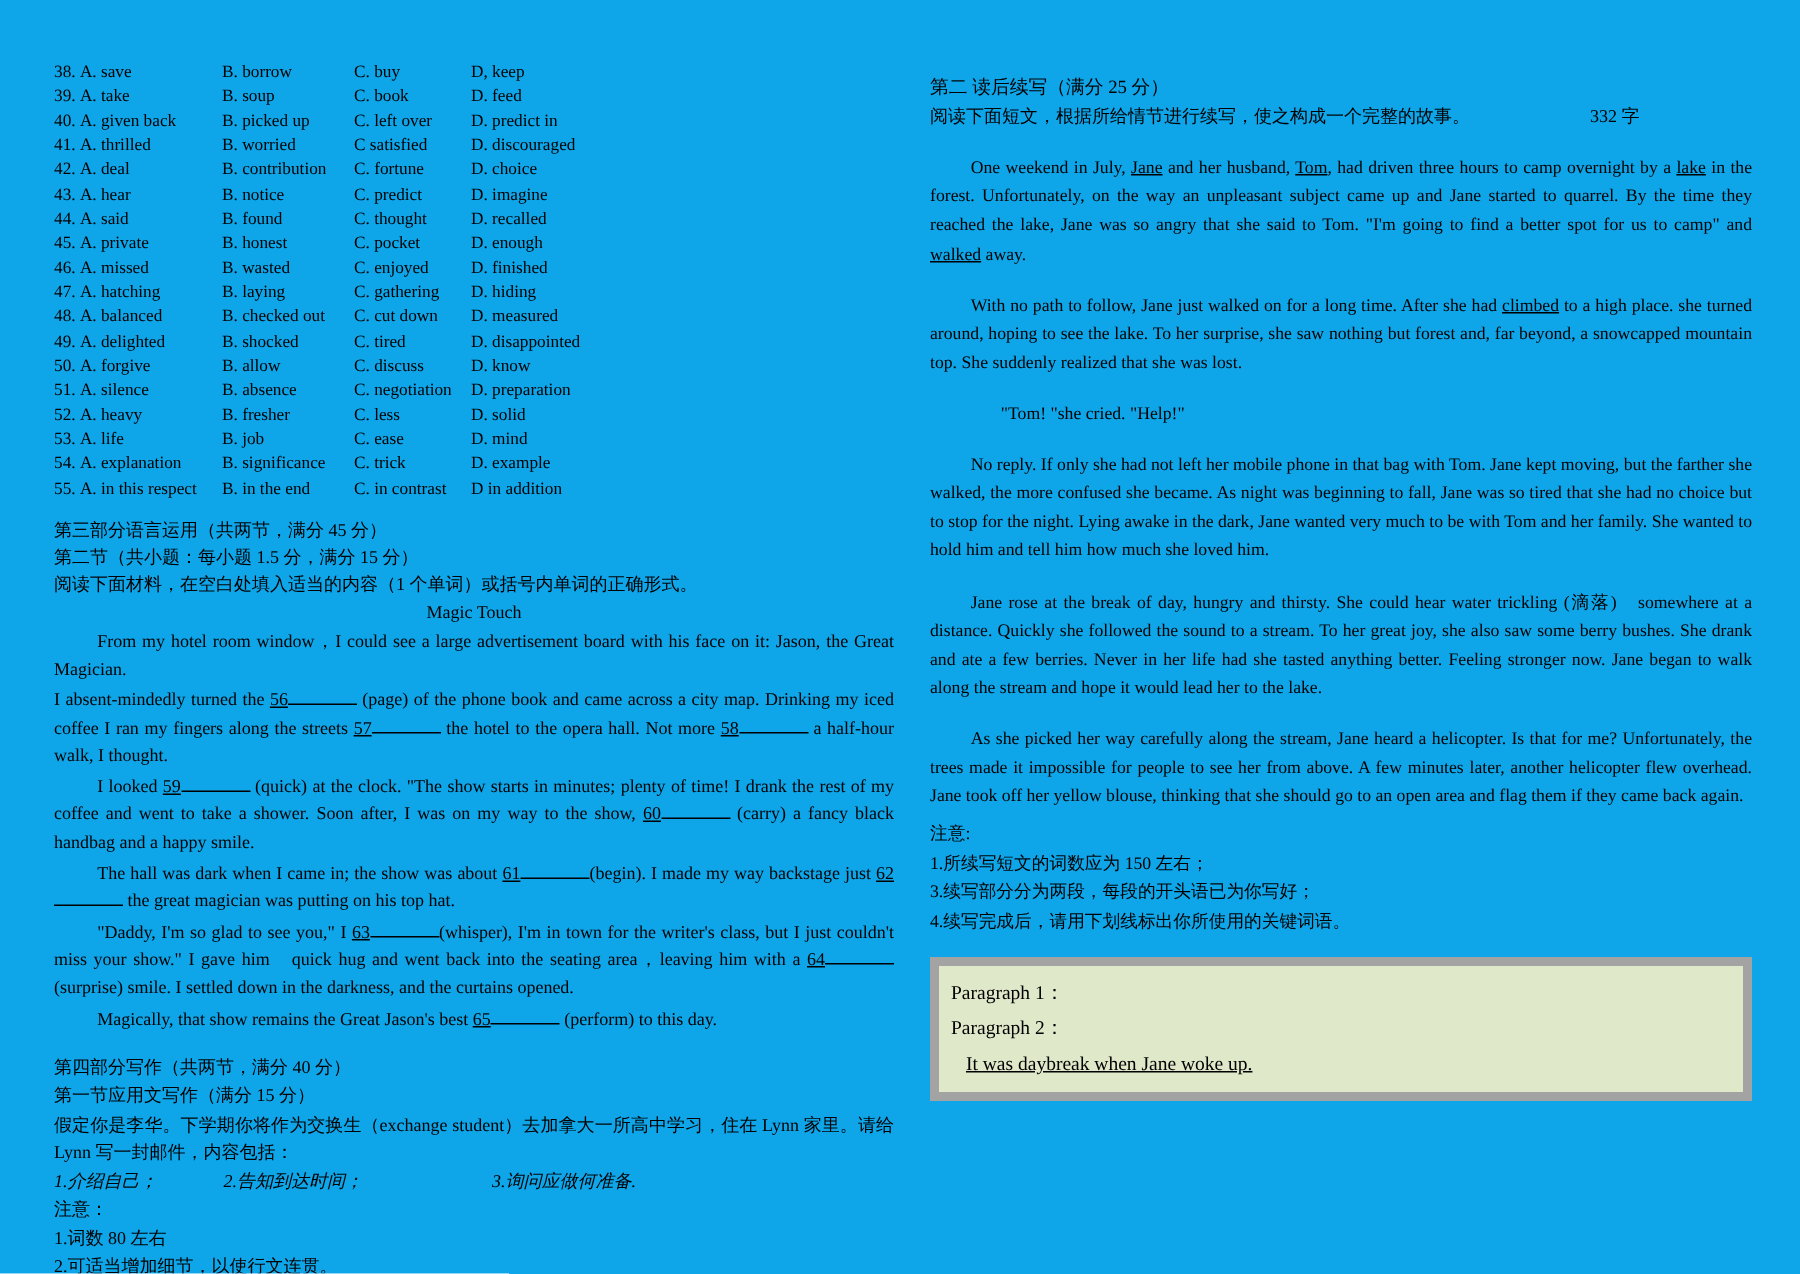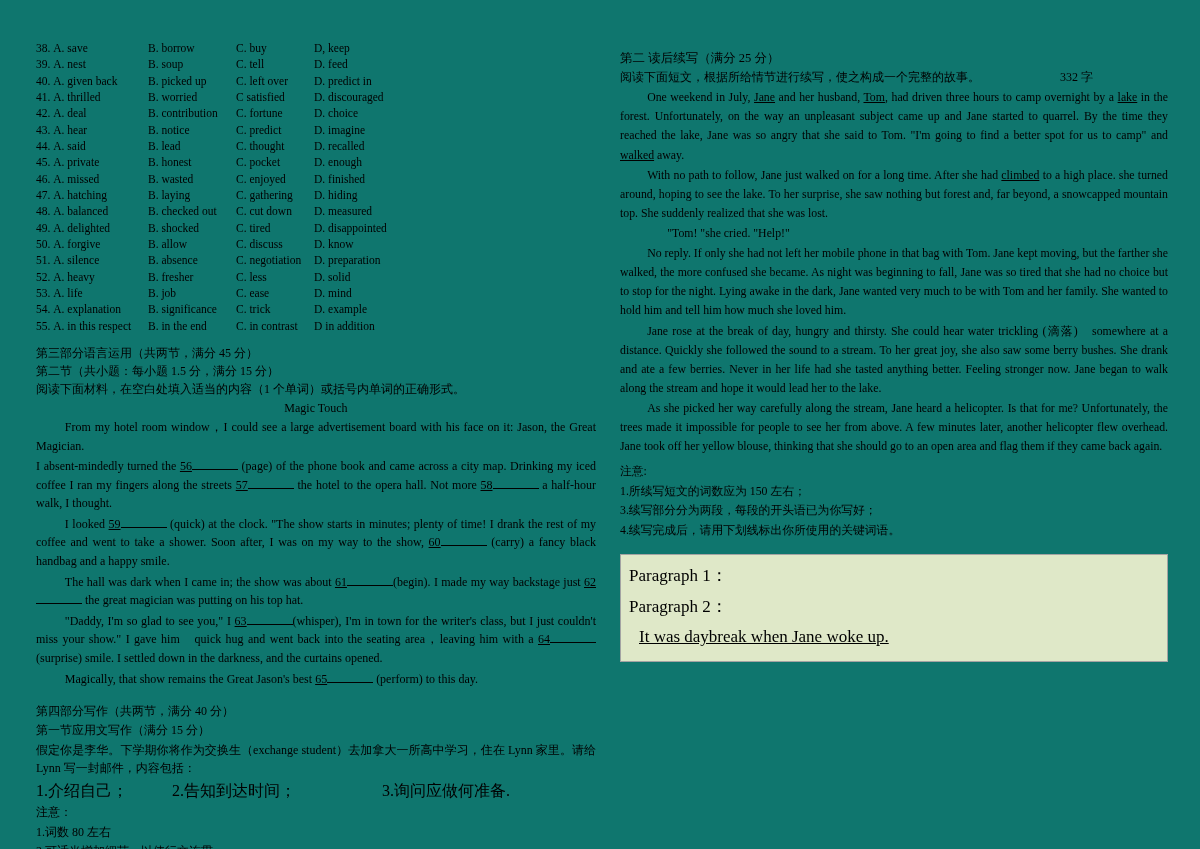--- a/index.html
+++ b/index.html
@@ -9,21 +9,21 @@
   }
   body {
     font-family: "Liberation Serif", serif;
     color: #000;
   }
   .page {
     position: relative;
     width: 1200px;
     height: 849px;
     overflow: hidden;
-    background: #0f766e;
+    background: #0ea5e9;
   }
   .col-left {
     position: absolute;
     left: 36px;
     top: 40px;
     width: 560px;
   }
   .col-right {
     position: absolute;
     left: 620px;
@@ -72,53 +72,54 @@
     vertical-align: baseline;
   }
   .u { text-decoration: underline; }
 
   .sec4 {
     margin-top: 14px;
     font-size: 12px;
     line-height: 1.6;
   }
   .items-line {
-    font-size: 16px;
+    font-size: 12px;
+    font-style: italic;
   }
   .items-line .it2 { margin-left: 44px; }
   .items-line .it3 { margin-left: 86px; }
 
   
   .r-head {
     font-size: 12.5px;
     line-height: 1.6;
   }
   .r-sub {
     font-size: 12px;
     line-height: 1.6;
   }
   .wordcount { margin-left: 80px; text-align: center; }
   .r-para {
     font-size: 11.8px;
     line-height: 1.62;
     text-align: justify;
-    margin-top: 1px;
+    margin-top: 15px;
   }
   .r-indent { text-indent: 2.3em; }
   .notes {
     font-size: 11.8px;
     line-height: 1.65;
     margin-top: 6px;
   }
   .green-box {
     margin-top: 14px;
     background: #dfe8c8;
-    border: 1px solid #a3a3a3;
+    border: 6px solid #a3a3a3;
     padding: 6px 8px 8px 8px;
-    font-size: 17px;
+    font-size: 13px;
     line-height: 1.8;
     min-height: 68px;
   }
   .green-box .label { display: block; }
   .green-box .answer {
     display: block;
     text-decoration: underline;
     margin-left: 10px;
   }
 </style>
@@ -130,23 +131,23 @@
   <div class="col-left">
 
     <div>
       <div class="mc-row">
         <span class="a"><span>38.</span>&nbsp;<span>A. save</span></span>
         <span class="b">B. borrow</span>
         <span class="c">C. buy</span>
         <span class="d">D, keep</span>
       </div>
       <div class="mc-row">
-        <span class="a"><span>39.</span>&nbsp;<span>A. nest</span></span>
+        <span class="a"><span>39.</span>&nbsp;<span>A. take</span></span>
         <span class="b">B. soup</span>
-        <span class="c">C. tell</span>
+        <span class="c">C. book</span>
         <span class="d">D. feed</span>
       </div>
       <div class="mc-row">
         <span class="a"><span>40.</span>&nbsp;<span>A. given back</span></span>
         <span class="b">B. picked up</span>
         <span class="c">C. left over</span>
         <span class="d">D. predict in</span>
       </div>
       <div class="mc-row">
         <span class="a"><span>41.</span>&nbsp;<span>A. thrilled</span></span>
@@ -161,21 +162,21 @@
         <span class="d">D. choice</span>
       </div>
       <div class="mc-row">
         <span class="a"><span>43.</span>&nbsp;<span>A. hear</span></span>
         <span class="b">B. notice</span>
         <span class="c">C. predict</span>
         <span class="d">D. imagine</span>
       </div>
       <div class="mc-row">
         <span class="a"><span>44.</span>&nbsp;<span>A. said</span></span>
-        <span class="b">B. lead</span>
+        <span class="b">B. found</span>
         <span class="c">C. thought</span>
         <span class="d">D. recalled</span>
       </div>
       <div class="mc-row">
         <span class="a"><span>45.</span>&nbsp;<span>A. private</span></span>
         <span class="b">B. honest</span>
         <span class="c">C. pocket</span>
         <span class="d">D. enough</span>
       </div>
       <div class="mc-row">

